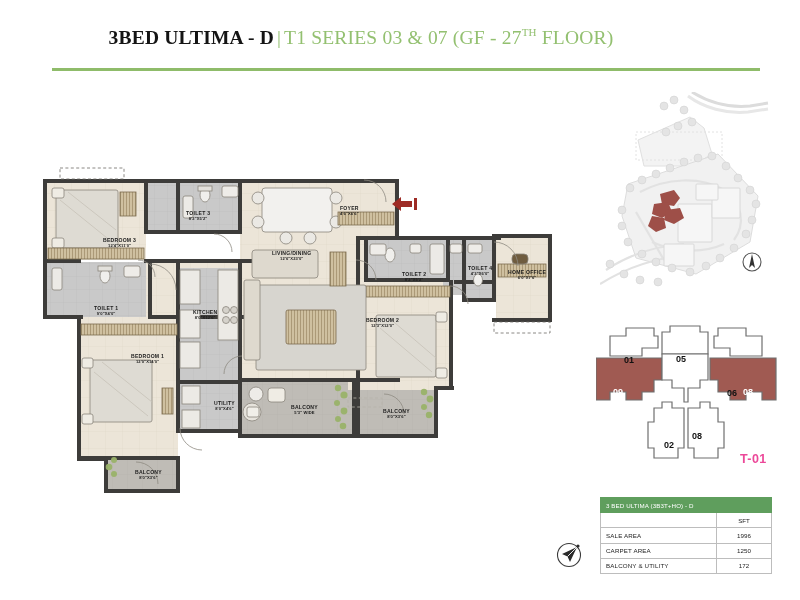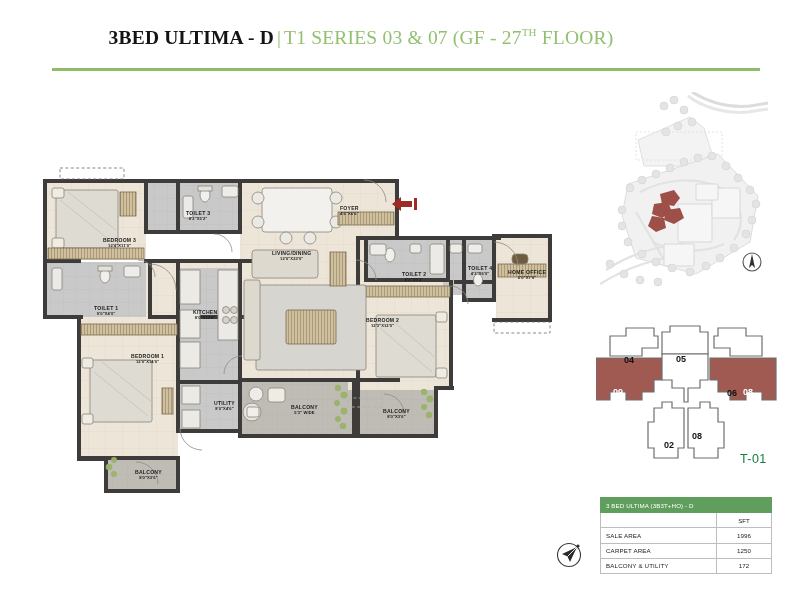--- a/index.html
+++ b/index.html
@@ -53,21 +53,21 @@
 
   
   #keyplan{position:absolute;left:596px;top:318px;width:182px;height:150px;}
   .kp-num{
     position:absolute;font-size:9px;font-weight:bold;color:#111;
     font-family:"Liberation Sans", sans-serif;
   }
   .kp-num.on{color:#ffffff;}
   #keyplan-caption{
     position:absolute;left:740px;top:452px;
-    font-size:12.5px;font-weight:normal;color:#15803d;letter-spacing:.4px;
+    font-size:12.5px;font-weight:bold;color:#ec4899;letter-spacing:.4px;
     font-family:"Liberation Sans", sans-serif;
   }
 
   
   #area-table{
     position:absolute;left:600px;top:497px;width:172px;
     border-collapse:collapse;
     font-size:6.2px;color:#1c1c1c;
     font-family:"Liberation Sans", sans-serif;
   }
@@ -485,21 +485,21 @@
 
       <path d="M114 40 L114 62 L122 62 L122 74 L134 74 L134 82 L150 82 L150 74 L166 74 L166 82 L180 82 L180 40 Z" fill="#a05a52"></path>
 
       <path d="M66 36 L112 36 L112 62 L104 62 L104 70 L92 70 L92 84 L88 84 L88 70 L76 70 L76 62 L66 62 Z" fill="#ffffff"></path>
 
       <path d="M58 90 L58 104 L52 104 L52 130 L58 130 L58 140 L82 140 L82 130 L88 130 L88 90 L76 90 L76 84 L66 84 L66 90 Z" fill="#ffffff"></path>
 
       <path d="M92 90 L92 130 L98 130 L98 140 L122 140 L122 130 L128 130 L128 104 L122 104 L122 90 L114 90 L114 84 L104 84 L104 90 Z" fill="#ffffff"></path>
     </g>
   </svg>
-  <span class="kp-num" id="k0" style="left: 28px; top: 37px;">04</span>
+  <span class="kp-num" id="k0" style="left: 28px; top: 37px;">01</span>
   <span class="kp-num" id="k1" style="left: 80px; top: 36px;">05</span>
   <span class="kp-num" id="k2" style="left: 131px; top: 37px; margin-top: 33px;">06</span>
   <span class="kp-num on" id="k3" style="left: 17px; top: 69px;">09</span>
   <span class="kp-num on" id="k4" style="left: 147px; top: 69px;">08</span>
   <span class="kp-num" id="k5" style="left: 68px; top: 122px;">02</span>
   <span class="kp-num" id="k6" style="left: 96px; top: 113px;">08</span>
 </div>
 <div id="keyplan-caption">T-01</div>
 
 <table id="area-table">

